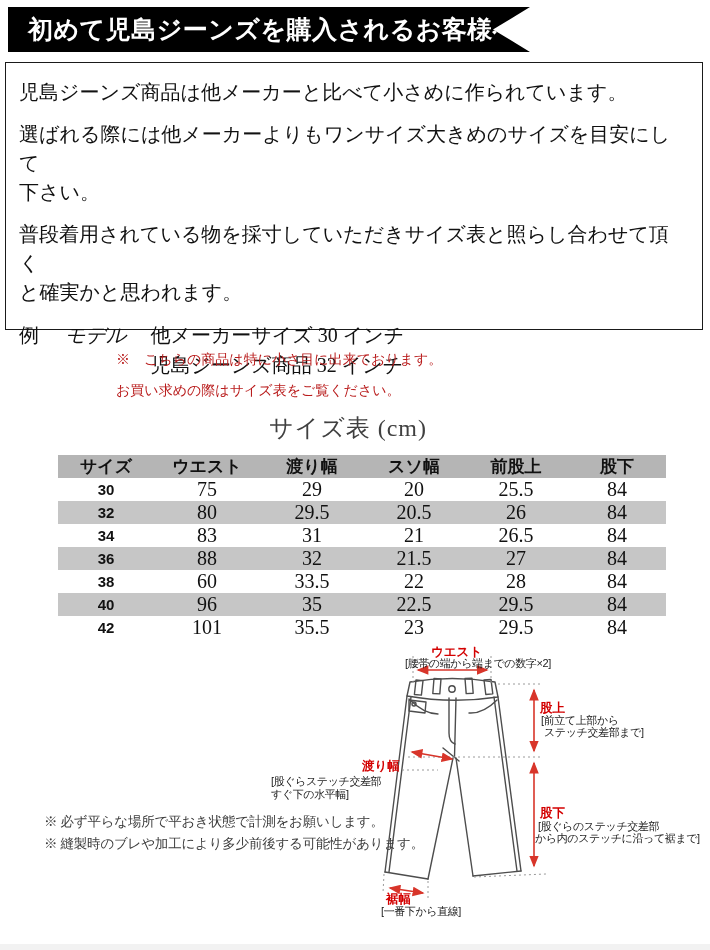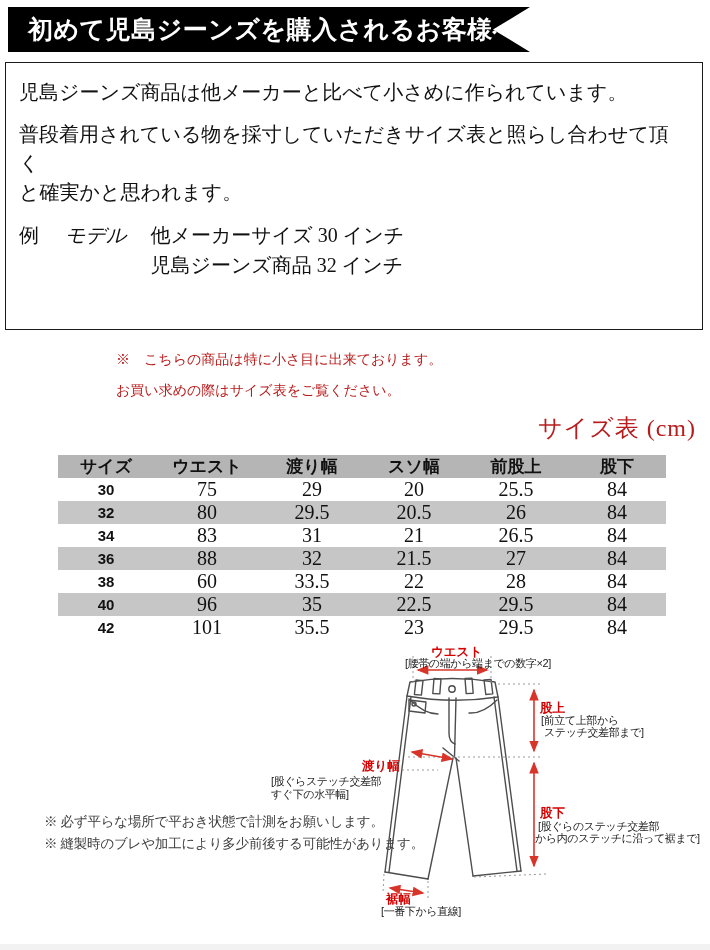--- a/index.html
+++ b/index.html
@@ -29,22 +29,22 @@
   .ex-model  { margin-right:24px;font-style:italic; }
   .ex-name { display:inline-block; min-width:152px; }
   
   .notice {
     position:absolute; left:116px; top:344px;
     color:#b91c1c; font-size:14px; font-weight:normal; line-height:31px;
     white-space:nowrap;
   }
   
   .table-title {
-    position:absolute; left:0; top:412px; width:696px; text-align:right;
-    font-size:24px; color:#b91c1c; letter-spacing:1px;
+    position:absolute; left:0; top:412px; width:696px; text-align:center;
+    font-size:24px; color:#404040; letter-spacing:1px;
   }
   table.size-table {
     position:absolute; left:58px; top:455px; width:608px;
     border-collapse:collapse; text-align:center; table-layout:fixed;
   }
   table.size-table th {
     background:#b5b5b5; font-family:"Liberation Sans","DejaVu Sans",sans-serif;
     font-size:17px; font-weight:bold; height:22px; color:#111;
   }
   table.size-table td { font-size:20px; height:23px; color:#111; }
@@ -72,20 +72,24 @@
 
 <div class="page">
 
   <div class="banner">
     <span>初めて児島ジーンズを購入されるお客様へ</span>
   </div>
 
   <div class="intro">
     <p>
       <span>児島ジーンズ商品は他メーカーと比べて小さめに作られています。</span>
+    </p>
+    <p>
+      <span>選ばれる際には他メーカーよりもワンサイズ大きめのサイズを目安にして</span><br>
+      <span>下さい。</span>
     </p>
     <p>
       <span>普段着用されている物を採寸していただきサイズ表と照らし合わせて頂く</span><br>
       <span>と確実かと思われます。</span>
     </p>
     <div class="example">
       <span class="ex-prefix">例</span>
       <span class="ex-model">モデル</span>
       <div>
         <div>

